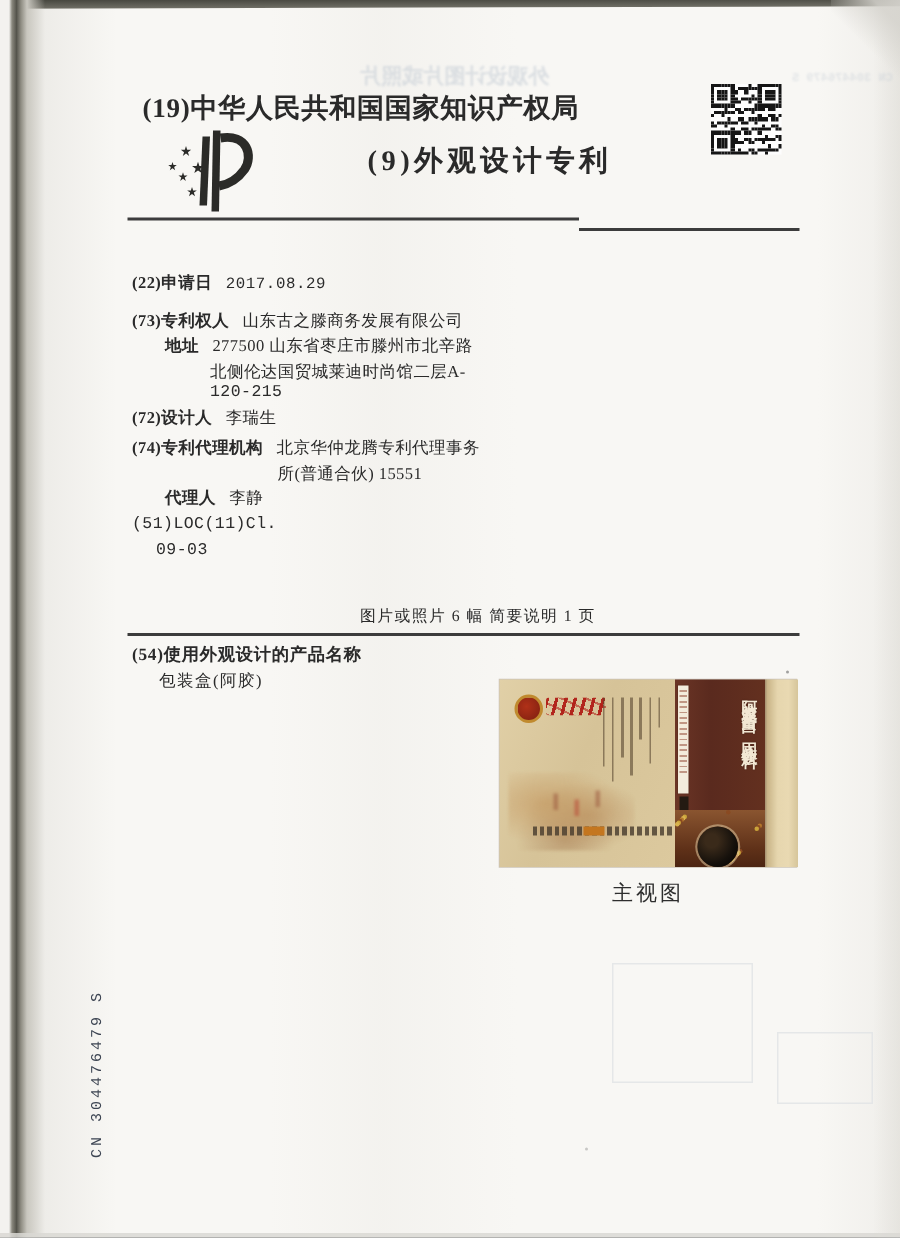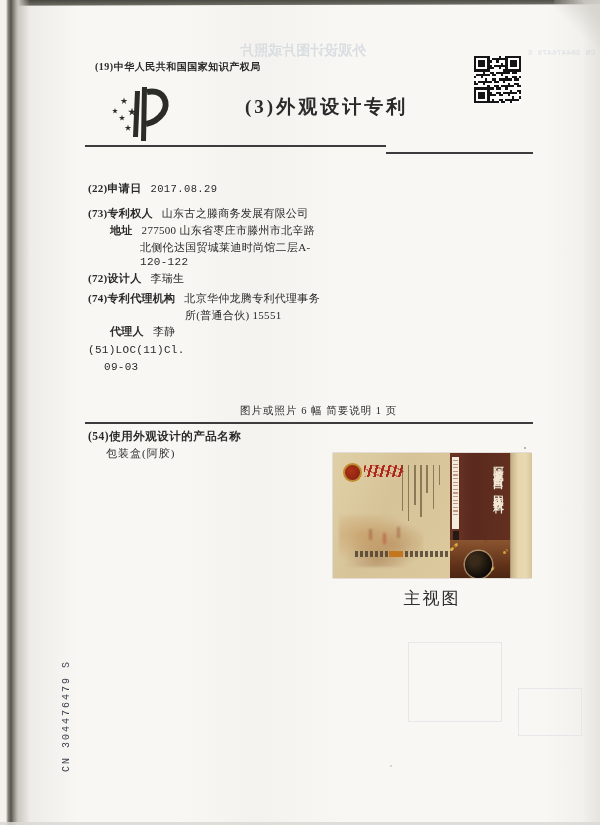--- a/index.html
+++ b/index.html
@@ -22,21 +22,21 @@
     background:linear-gradient(90deg,#f3f2ef 0 6px,#8a887e 8px,#55544c 11px,#8f8d83 14px,#c9c7bf 18px,rgba(246,245,242,0) 30px);}
   .edge-bottom{position:absolute;left:0;bottom:0;width:600px;height:3px;background:#d9d8d3;opacity:.85;}
   .edge-right{position:absolute;top:0;right:0;width:18px;height:825px;
     background:linear-gradient(270deg,rgba(222,220,214,.55),rgba(246,245,242,0));}
   .corner-tr{position:absolute;top:0;right:0;width:46px;height:52px;
     background:linear-gradient(225deg,rgba(213,211,205,.85) 18%,rgba(246,245,242,0) 55%);}
   .bleed{position:absolute;color:#c3cbd4;transform:scaleX(-1);filter:blur(.6px);font-weight:700;}
   .bleed-box{position:absolute;border:1px solid #dfe1e4;opacity:.75;}
   .speck{position:absolute;width:2px;height:2px;background:#5a5a5a;border-radius:50%;opacity:.55;}
   
-  .office-line{left:95px;top:60px;font-size:10px;font-weight:700;letter-spacing:.5px;}
+  .office-line{left:95px;top:60px;font-size:18px;font-weight:700;letter-spacing:.5px;}
   .doc-type{left:245px;top:94px;font-size:19px;font-weight:700;letter-spacing:3px;}
   .emblem{left:110px;top:84px;width:62px;height:60px;}
   .qr{left:474px;top:56px;width:47px;height:47px;background:#fdfdfd;
     display:grid;grid-template-columns:repeat(21,1fr);grid-template-rows:repeat(21,1fr);}
   .qr i{display:block;}
   .qr i.b{background:#151515;}
   .pub-block{left:387px;top:118px;font-size:11px;line-height:15.5px;white-space:nowrap;}
   .pub-block .mono{font-size:10.5px;margin-left:4px;letter-spacing:.5px;}
   .rule{position:absolute;background:#3c3c3c;height:1.7px;}
   .rule-left{left:85px;top:145px;width:301px;}
@@ -48,21 +48,21 @@
   .bib .mono{font-size:10.5px;letter-spacing:.4px;}
   .l-appno{left:88px;top:156px}.l-appdate{left:88px;top:181px}
   .l-patentee{left:88px;top:206px}.l-addr1{left:110px;top:223px}
   .l-addr2{left:140px;top:240px}.l-addr3{left:140px;top:256px}
   .l-designer{left:88px;top:271px}.l-agency{left:88px;top:291px}
   .l-agency2{left:185px;top:308px}.l-agent{left:110px;top:324px}
   .l-loc{left:88px;top:344px}.l-loc2{left:104px;top:361px}
   .figures-note{left:240px;top:404px;width:293px;font-size:10.5px;letter-spacing:1px;}
   .product-label{left:88px;top:429px;font-size:11.5px;font-weight:700;letter-spacing:.5px;}
   .product-name{left:106px;top:446px;font-size:11px;letter-spacing:1px;}
-  .figure-caption{left:333px;top:587px;width:198px;text-align:center;font-size:17px;letter-spacing:2px;color:#2e2e2e;}
+  .figure-caption{left:333px;top:587px;width:198px;text-align:center;font-size:14px;letter-spacing:2px;color:#2e2e2e;}
   .side-number{left:66px;top:716px;transform:translate(-50%,-50%) rotate(-90deg);
     font-family:"Liberation Mono","DejaVu Sans Mono",monospace;font-size:10px;letter-spacing:2px;color:#3c4452;white-space:nowrap;}
   
   .package{left:333px;top:453px;width:198px;height:125px;margin:0;
     box-shadow:0 0 0 .5px rgba(120,100,70,.35);}
   .pkg-left{position:absolute;left:0;top:0;width:117px;height:125px;
     background:linear-gradient(115deg,#e1d0a7,#d6c398 45%,#dcc99e);}
   .pkg-maroon{position:absolute;left:117px;top:0;width:60px;height:125px;
     background:linear-gradient(90deg,#6b3526,#5a2a1e 40%,#63301f);}
   .pkg-right{position:absolute;left:177px;top:0;width:21px;height:125px;
@@ -126,21 +126,21 @@
         <polygon points="5.00,23.00 5.67,25.08 7.85,25.07 6.09,26.35 6.76,28.43 5.00,27.14 3.24,28.43 3.91,26.35 2.15,25.07 4.33,25.08"></polygon>
         <polygon points="12.00,29.80 12.71,32.02 15.04,32.01 13.16,33.38 13.88,35.59 12.00,34.22 10.12,35.59 10.84,33.38 8.96,32.01 11.29,32.02"></polygon>
         <polygon points="22.00,22.80 22.93,25.71 25.99,25.70 23.52,27.49 24.47,30.40 22.00,28.60 19.53,30.40 20.48,27.49 18.01,25.70 21.07,25.71"></polygon>
         <polygon points="18.00,39.60 18.76,41.95 21.23,41.95 19.23,43.40 20.00,45.75 18.00,44.29 16.00,45.75 16.77,43.40 14.77,41.95 17.24,41.95"></polygon>
       </g>
     <polygon points="25,6 30,6 28,52 23,52" fill="#2b2b28"></polygon>
     <polygon points="32,2 37,2 36,56 31,56" fill="#2b2b28"></polygon>
     <path d="M37,7 C55,4 59,19 53,28 C48,35 42,38 36,39" fill="none" stroke="#2b2b28" stroke-width="6"></path>
   </svg>
 
-  <div class="abs doc-type">(3)外观设计专利</div>
+  <div class="abs doc-type">(9)外观设计专利</div>
 
   <div class="abs qr" id="qr">
       <i class="b"></i>
       <i class="b"></i>
       <i class="b"></i>
       <i class="b"></i>
       <i class="b"></i>
       <i class="b"></i>
       <i class="b"></i>
       <i></i>
@@ -586,21 +586,21 @@
   <div class="abs bib l-appdate">
     <span class="lbl">(22)申请日</span><span class="val mono">2017.08.29</span>
   </div>
   <div class="abs bib l-patentee">
     <span class="lbl">(73)专利权人</span><span class="val">山东古之滕商务发展有限公司</span>
   </div>
   <div class="abs bib l-addr1">
     <span class="lbl">地址</span><span class="val">277500 山东省枣庄市滕州市北辛路</span>
   </div>
   <div class="abs bib l-addr2">北侧伦达国贸城莱迪时尚馆二层A-</div>
-  <div class="abs bib l-addr3 mono">120-122</div>
+  <div class="abs bib l-addr3 mono">120-215</div>
   <div class="abs bib l-designer">
     <span class="lbl">(72)设计人</span><span class="val">李瑞生</span>
   </div>
   <div class="abs bib l-agency">
     <span class="lbl">(74)专利代理机构</span><span class="val">北京华仲龙腾专利代理事务</span>
   </div>
   <div class="abs bib l-agency2">所(普通合伙) 15551</div>
   <div class="abs bib l-agent">
     <span class="lbl">代理人</span><span class="val">李静</span>
   </div>

